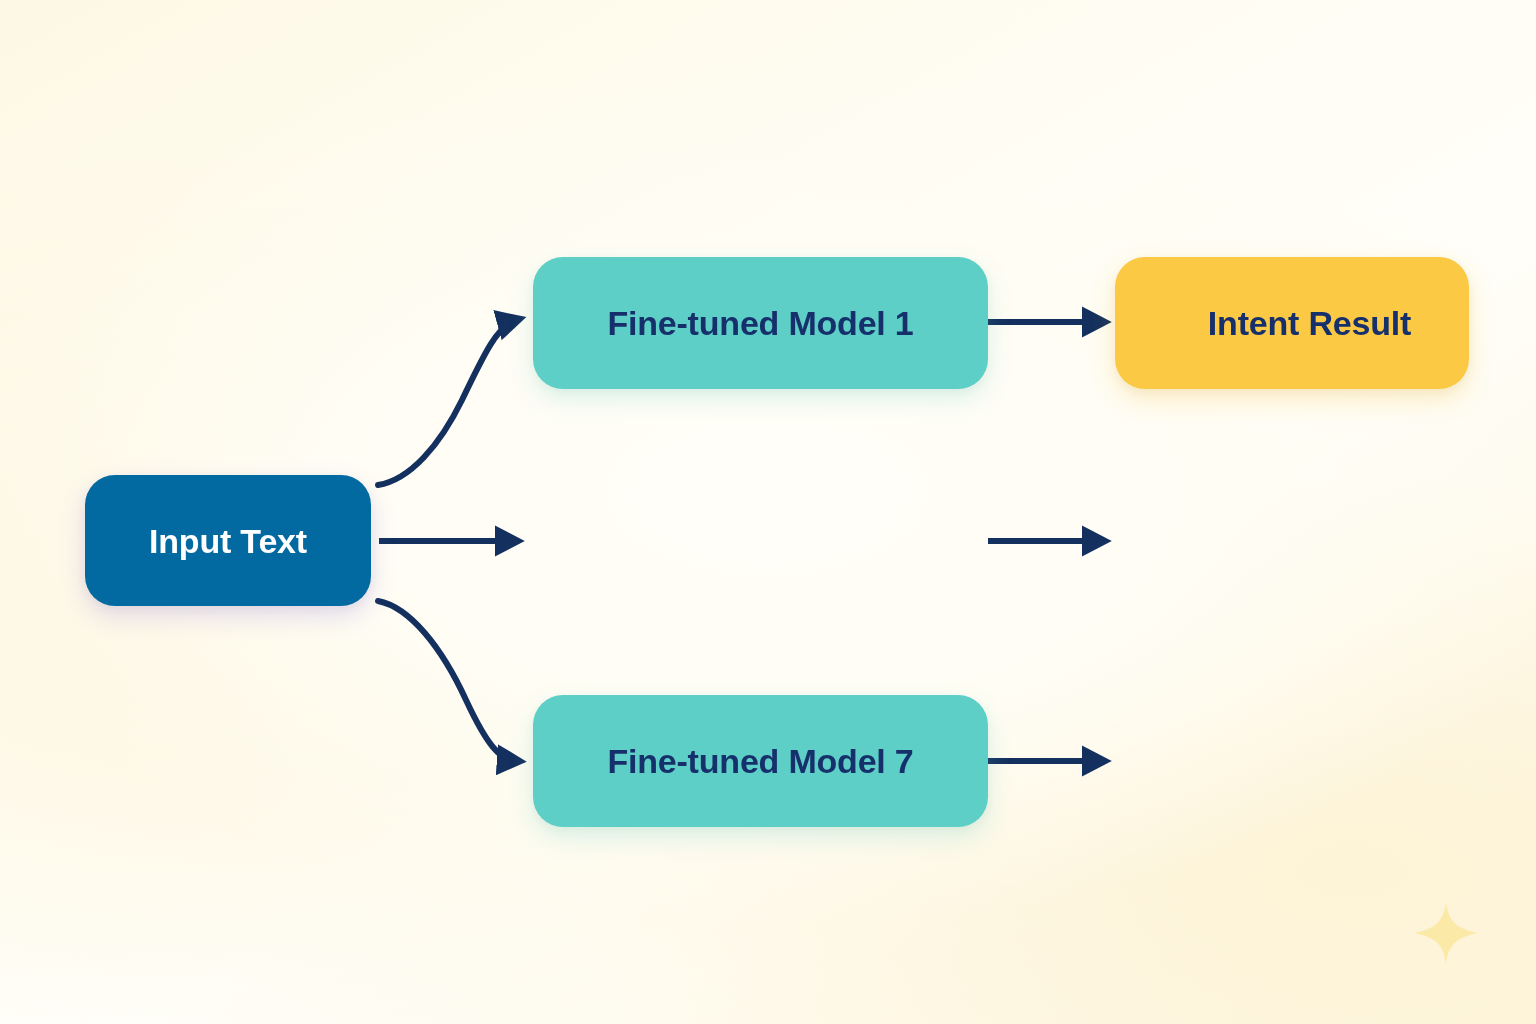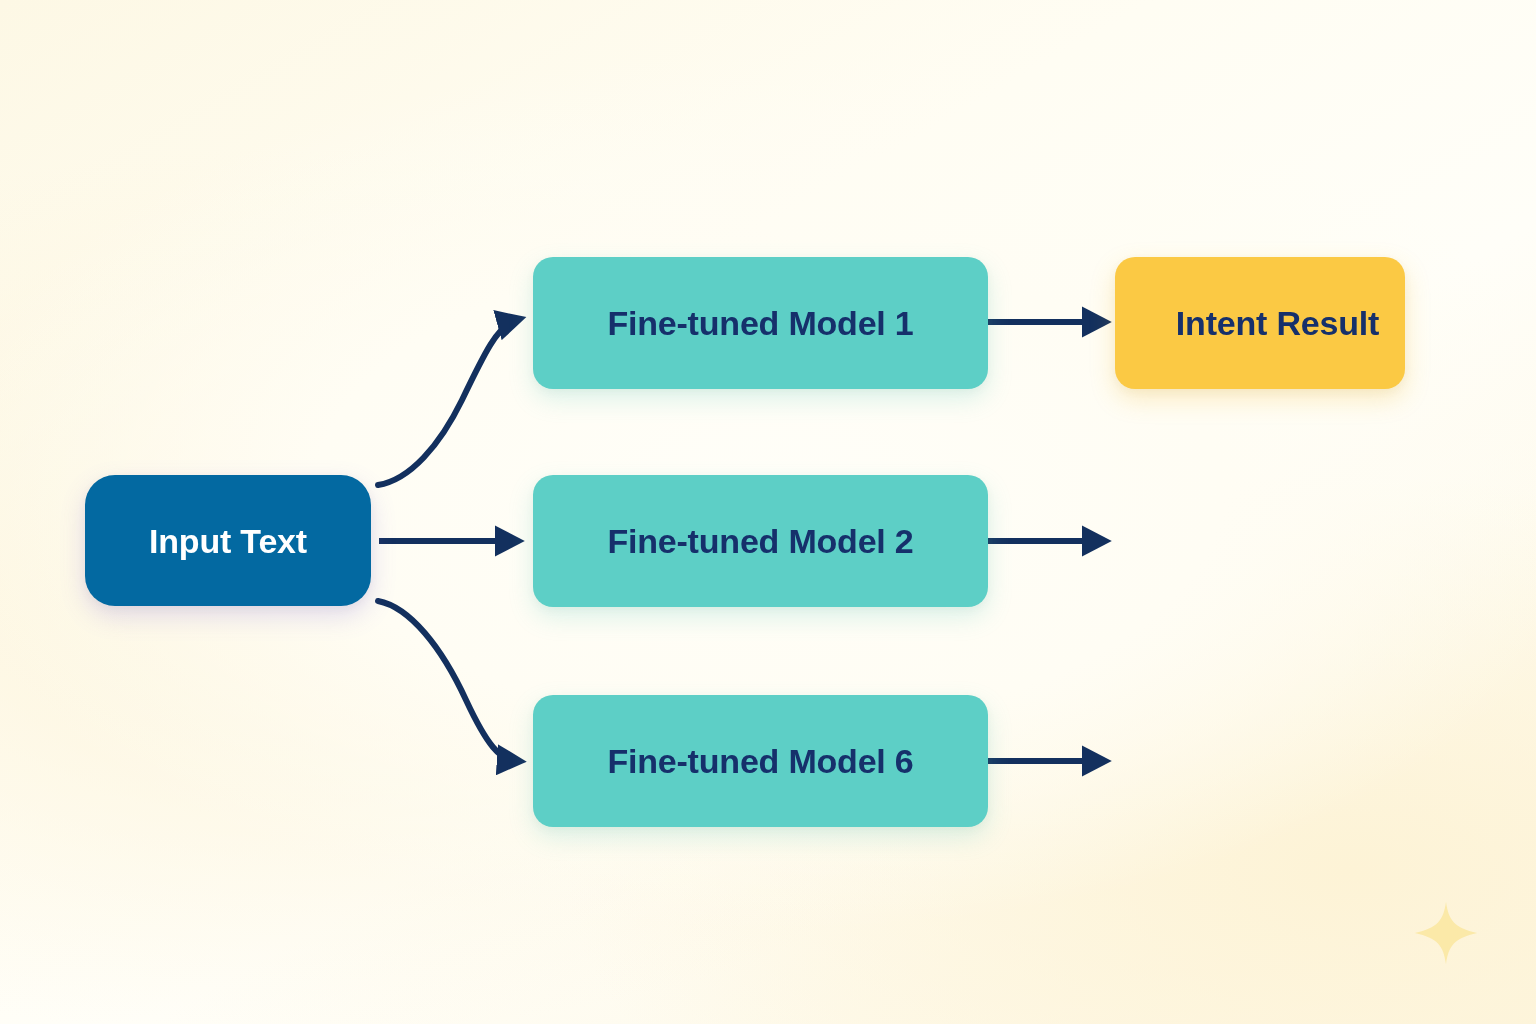--- a/index.html
+++ b/index.html
@@ -33,21 +33,21 @@
     left: 0; top: 0;
     width: 1536px;
     height: 1024px;
   }
   .node {
     position: absolute;
     box-sizing: border-box;
     display: flex;
     align-items: center;
     justify-content: center;
-    border-radius: 20px;
+    border-radius: 30px;
     letter-spacing: -0.2px;
   }
   .node-label {
     font-weight: bold;
     white-space: nowrap;
     line-height: 1;
   }
   .node-input {
     left: 85px;
     top: 475px;
@@ -67,21 +67,21 @@
     height: 132px;
     background: #5dcfc6;
     box-shadow: 0 10px 24px rgba(93, 207, 198, 0.22), 0 3px 8px rgba(120,100,60,0.05);
   }
   .node-model .node-label {
     color: #16306b;
     font-size: 34px;
   }
   .node-result {
     left: 1115px;
-    width: 290px;
+    width: 354px;
     height: 132px;
     background: #fbc944;
     box-shadow: 0 10px 24px rgba(240, 186, 50, 0.26), 0 3px 8px rgba(120,100,60,0.06);
     padding-left: 35px;
   }
   .node-result .node-label {
     color: #16306b;
     font-size: 34px;
   }
   .row-1 { top: 257px; }
@@ -121,25 +121,22 @@
     <path d="M 988,761 L 1101,761" fill="none" stroke="#13305e" stroke-width="6" marker-end="url(#arrowhead)"></path>
   </svg>
 
   <div class="node node-input">
     <span class="node-label">Input Text</span>
   </div>
 
   <div class="node node-model row-1">
     <span class="node-label">Fine-tuned Model 1</span>
   </div>
-  <div class="node node-model row-2">
-    <span class="node-label">Fine-tuned Model 2</span>
-  </div>
   <div class="node node-model row-3">
-    <span class="node-label">Fine-tuned Model 6</span>
+    <span class="node-label">Fine-tuned Model 7</span>
   </div>
 
   <div class="node node-result row-1">
     <span class="node-label">Intent Result</span>
   </div>
 
   <svg id="sparkle" viewBox="0 0 100 100">
     <path d="M50 4 C54 32 62 42 96 50 C62 58 54 68 50 96 C46 68 38 58 4 50 C38 42 46 32 50 4 Z" fill="#fbe9a8"></path>
   </svg>
 

